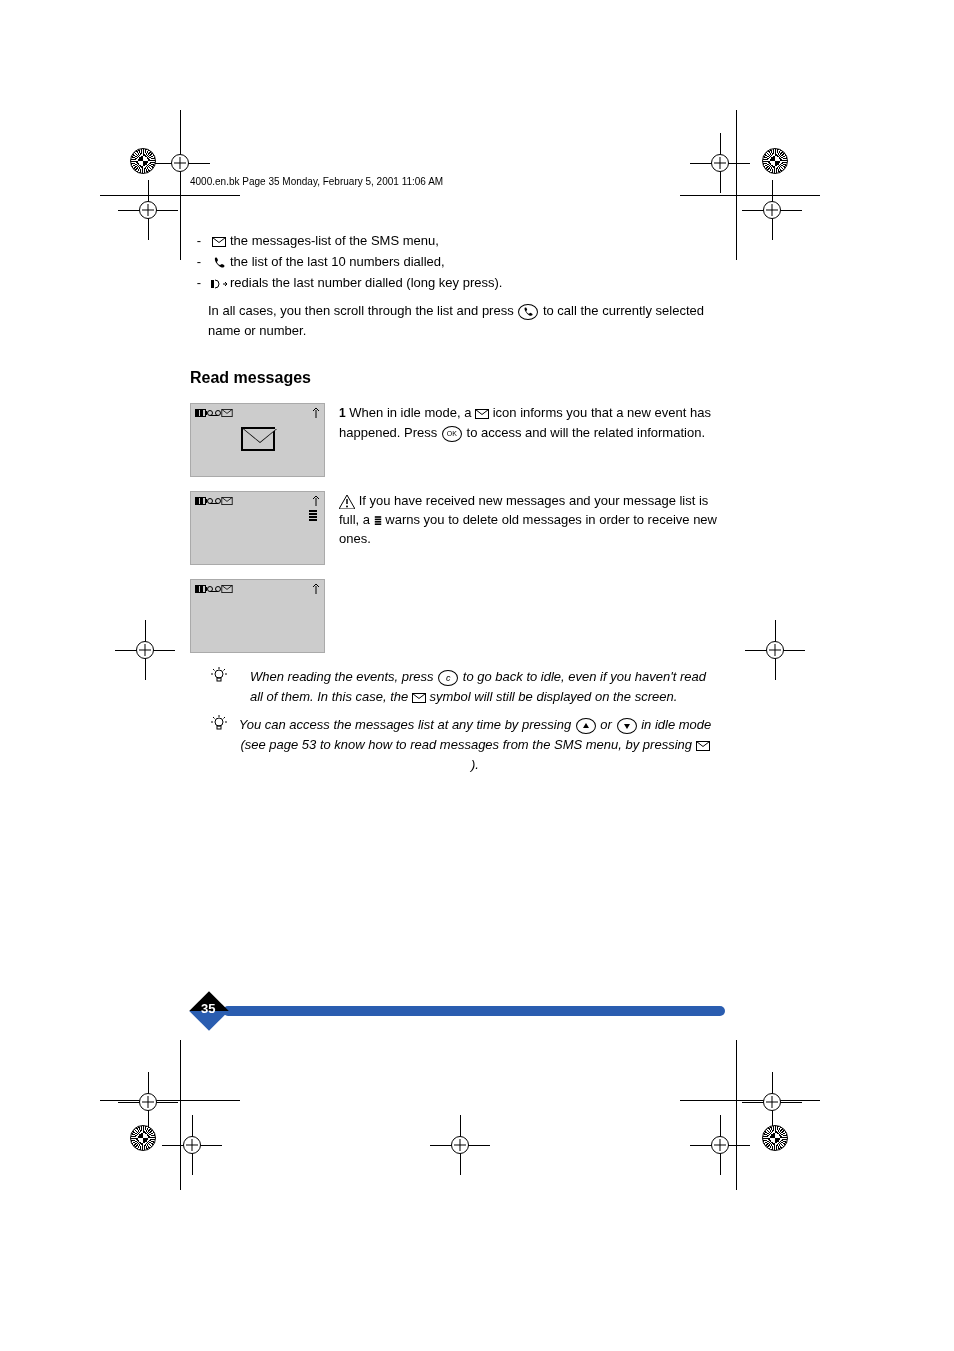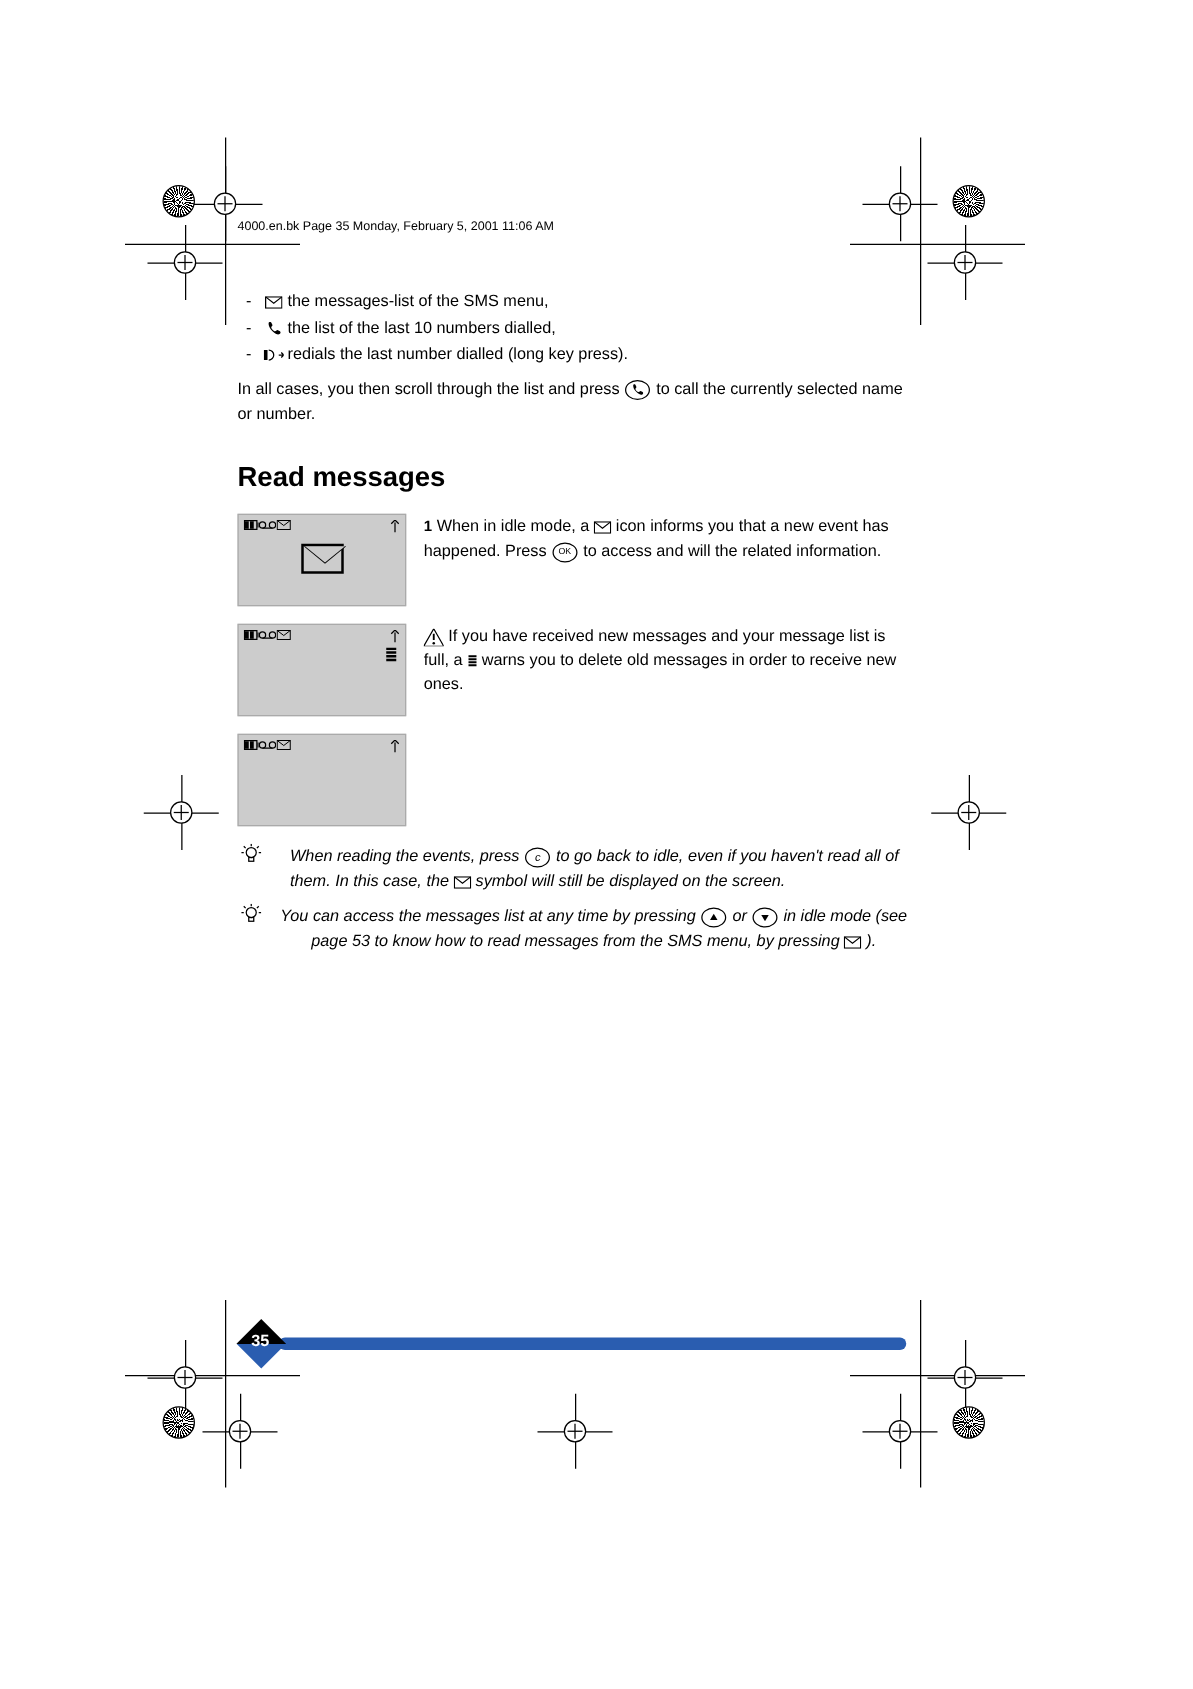--- a/index.html
+++ b/index.html
@@ -30,24 +30,24 @@
     width: 22px;
     flex-shrink: 0;
     text-align: center;
     font-size: 13px;
   }
   .dash { width: 18px; text-align: center; }
   .text { flex: 1; }
   .para {
     font-size: 13px;
     line-height: 20px;
-    margin: 8px 0;
+    margin: 8px 18px;
   }
   .heading {
-    font-size: 22px;
+    font-size: 16px;
     font-weight: bold;
     margin-top: 28px;
     margin-bottom: 16px;
   }
   .row {
     display: flex;
     align-items: flex-start;
     margin-bottom: 14px;
     gap: 14px;
   }
@@ -106,21 +106,21 @@
   }
   .inline-num { font-size: 12px; font-weight: bold; }
   .lightbulb {
     width: 22px;
     display: inline-block;
     text-align: center;
   }
   .page-num-band {
     position: absolute;
     left: 195px;
-    top: 1068px;
+    top: 1004px;
     width: 530px;
     height: 14px;
   }
   .page-diamond {
     width: 28px; height: 28px;
     background: linear-gradient(135deg, #000 0 50%, #2a5db0 50% 100%);
     transform: rotate(45deg);
     position: absolute;
     left: 0px; top: -7px;
   }

